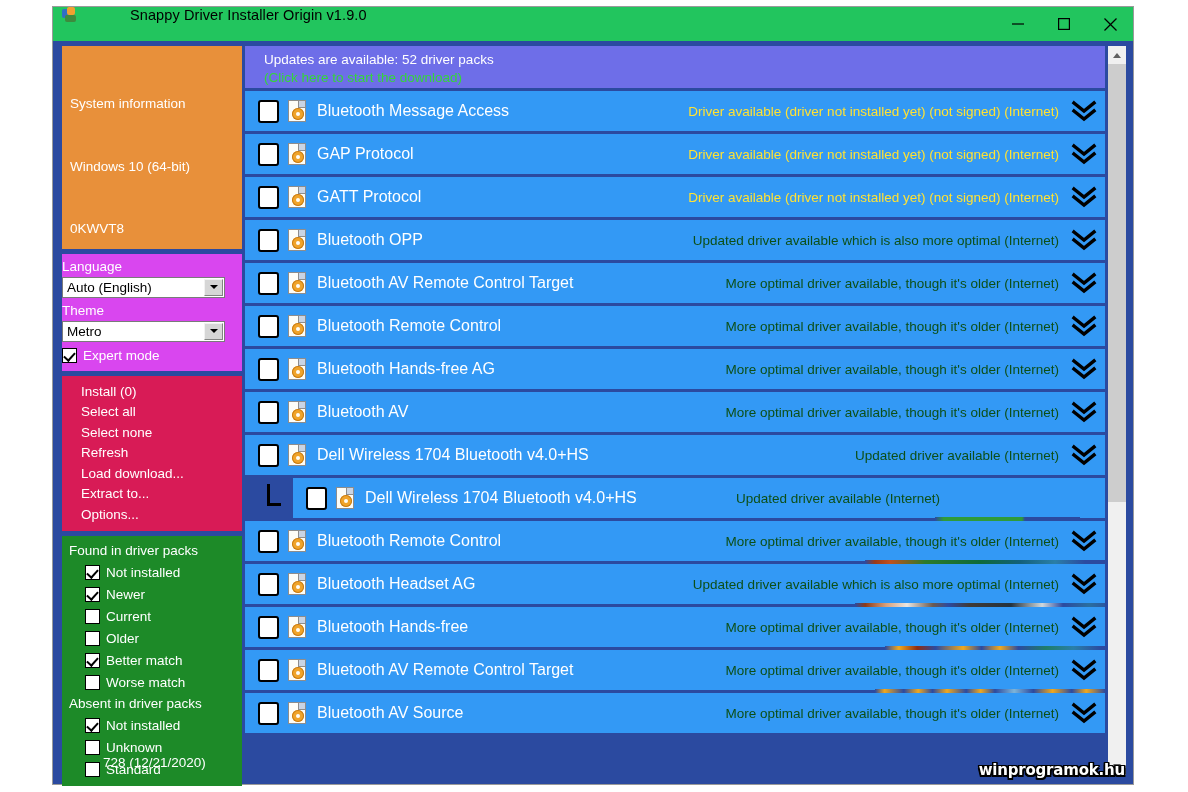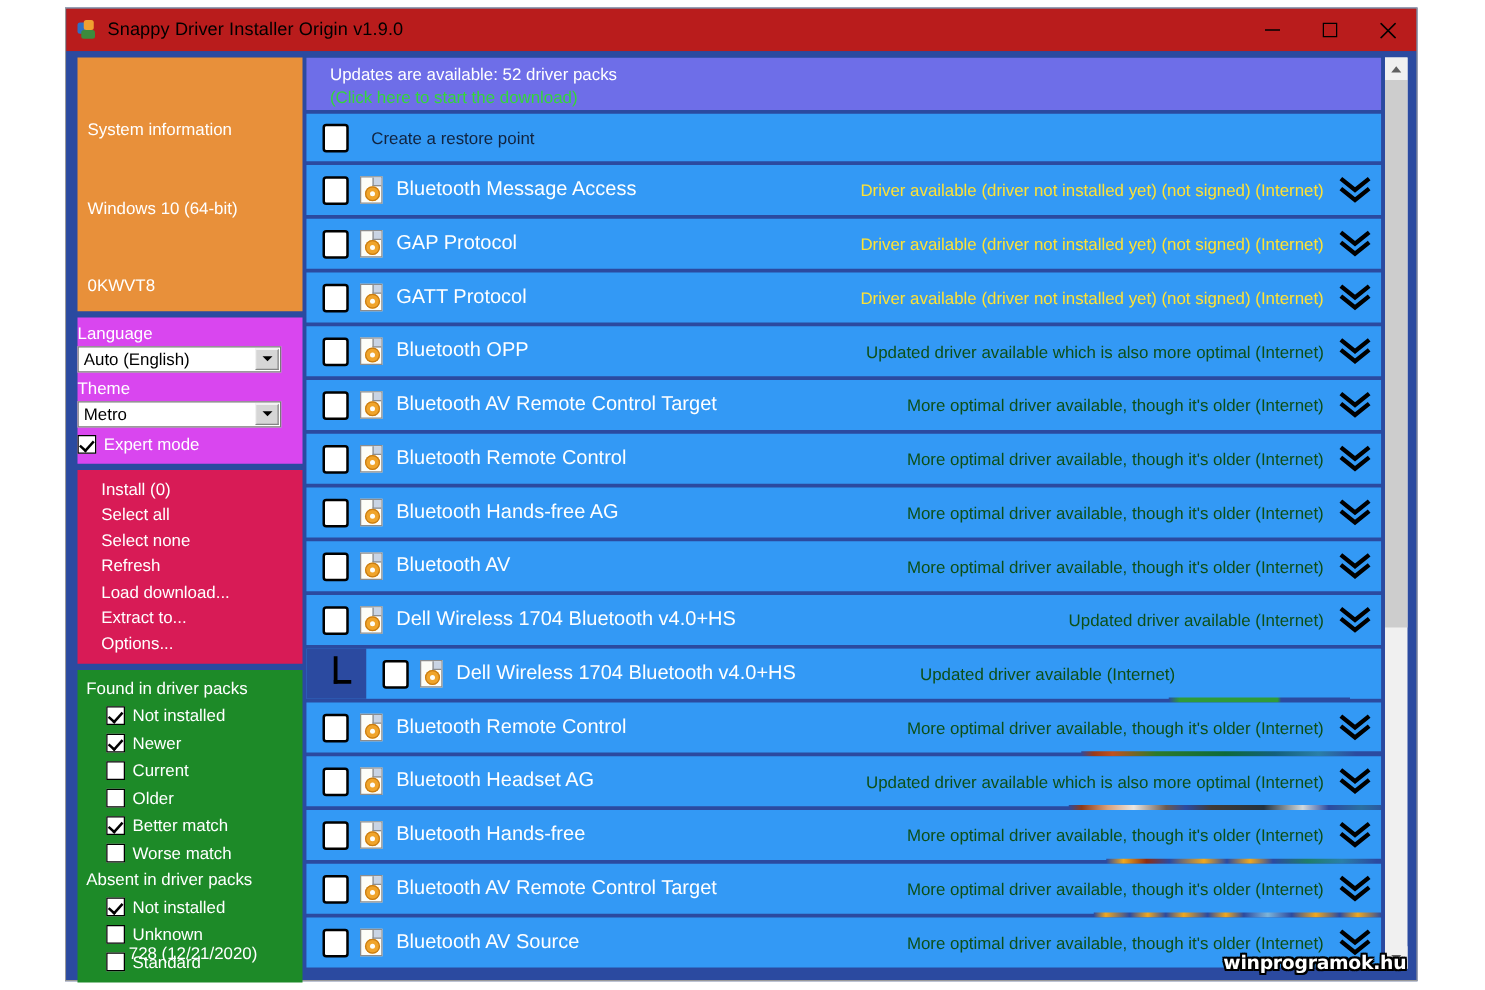--- a/index.html
+++ b/index.html
@@ -19,23 +19,24 @@
     width: 1082px; height: 779px;
     background: #2b4aa0;
     border: 1px solid #9a9a9a;
     box-shadow: 0 0 0 0 transparent;
   }
 
   
   #title-bar {
     position: absolute; left: 0; top: 0;
     width: 100%; height: 34px;
-    background: #b91c1c;
-    display: flex; align-items: center;
+    background: #22c55e;
+    display: flex; 
     border-bottom: none;
+    gap: 44px;
   }
   #title-icon {
     width: 16px; height: 16px;
     margin-left: 9px; margin-right: 8px;
     position: relative; flex: none;
   }
   #title-icon .p1, #title-icon .p2, #title-icon .p3 {
     position: absolute; border-radius: 2px;
   }
   #title-icon .p1 { left:0; top:2px; width:7px; height:9px; background:#2f6fc4; }
@@ -445,24 +446,20 @@
       <div id="status-bar-left">728 (12/21/2020)</div>
     </div>
 
     <div id="list-area">
 
       <div class="update-banner">
         <div class="l1">Updates are available: 52 driver packs</div>
         <div class="l2">(Click here to start the download)</div>
       </div>
 
-      <div class="row restore">
-        <span class="rowchk"></span>
-        <span class="restore-name">Create a restore point</span>
-      </div>
 
       <div id="rows-container">
           <div class="row">
             <span class="rowchk"></span>
             <span class="drv-icon">
               <span class="gear"></span>
             </span>
             <span class="name">Bluetooth Message Access</span>
             <span class="status yellow">Driver available (driver not installed yet) (not signed) (Internet)</span>
             <span class="chevron">

